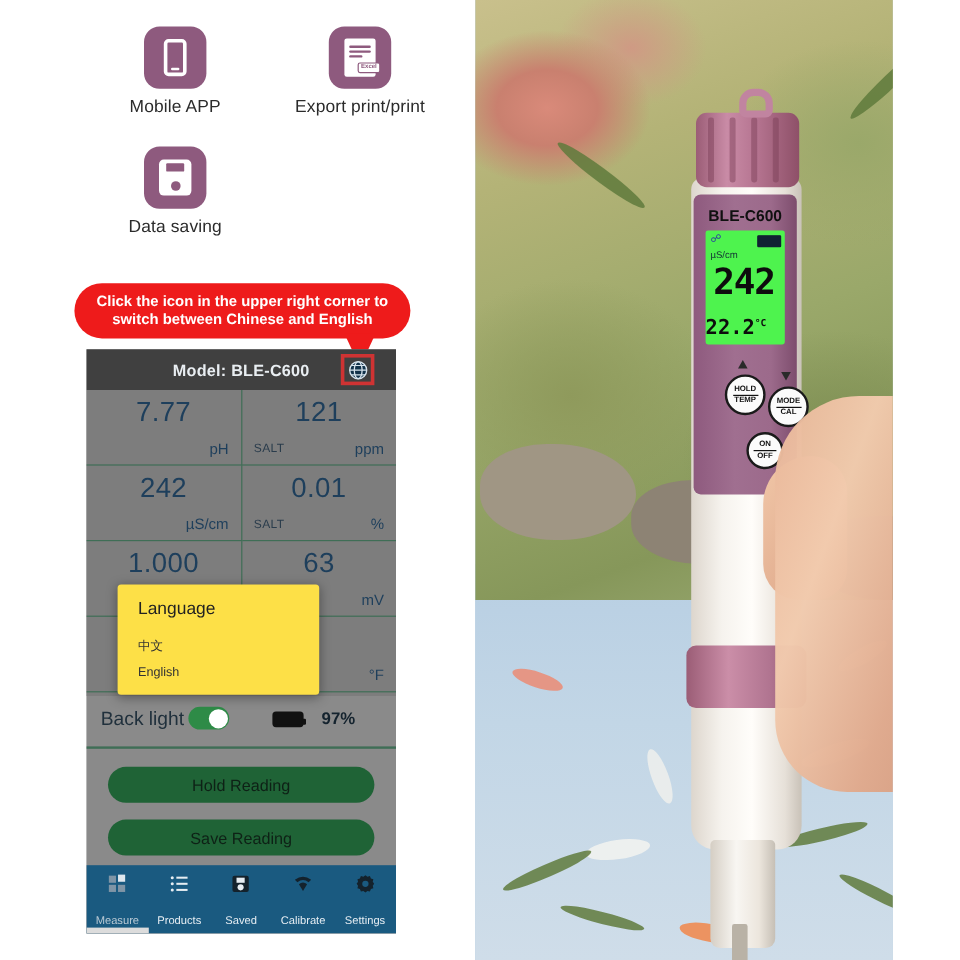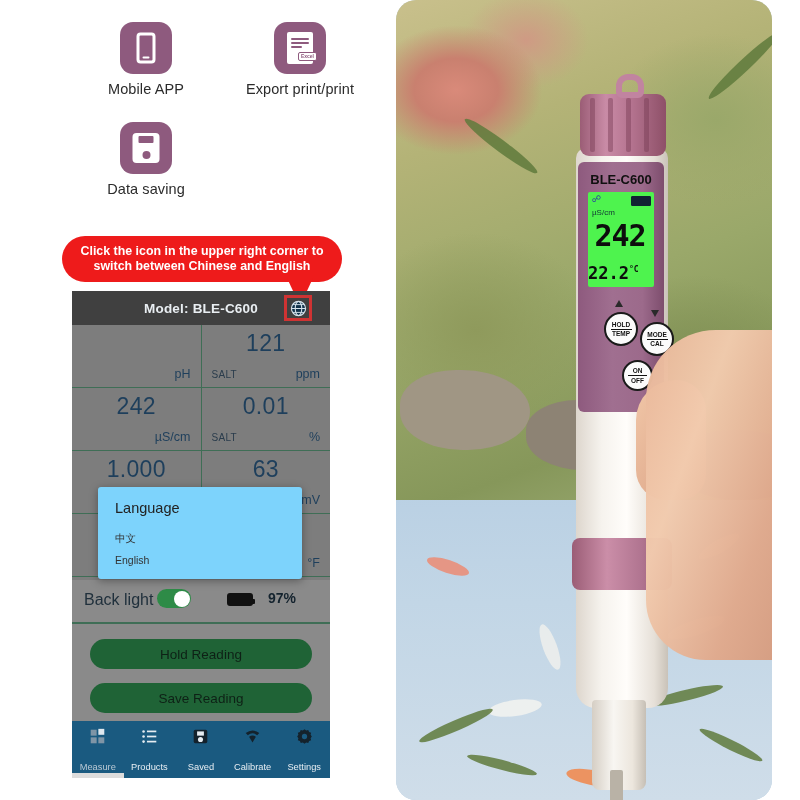--- a/index.html
+++ b/index.html
@@ -107,29 +107,29 @@
 
   
   #bottom-nav{position:absolute;left:0;top:430px;width:258px;height:57px;background:#1a5a80;display:flex;}
   .nav-item{flex:1;position:relative;display:flex;flex-direction:column;align-items:center;justify-content:center;gap:17px;}
   .nav-ic{width:17px;height:17px;display:block;}
   .nav-label{font-size:9.3px;color:#e6edf2;}
   .nav-item.active .nav-label{color:#b9c9d4;}
   #nav-underline{position:absolute;left:0;bottom:0;width:51.6px;height:5px;background:#dcdcdc;}
 
   
-  #lang-dialog{position:absolute;left:26px;top:196px;width:204px;height:92px;background:#7dd3fc;
+  #lang-dialog{position:absolute;left:26px;top:196px;width:168px;height:92px;background:#fde047;
     border-radius:3px;box-shadow:0 2px 9px rgba(0,0,0,.35);}
   #lang-title{position:absolute;left:17px;top:13px;font-size:14.5px;color:#222;}
   .lang-opt{position:absolute;left:17px;font-size:10.5px;color:#333;}
   #lang-opt-0{top:45px;}
   #lang-opt-1{top:67px;text-align:right;}
 
   
-  #photo{position:absolute;left:396px;top:0;width:376px;height:800px;overflow:hidden;background:#b9cfe0;border-radius:20px;}
+  #photo{position:absolute;left:396px;top:0;width:348px;height:800px;overflow:hidden;background:#b9cfe0;}
   #sky-water{position:absolute;left:0;top:470px;width:404px;height:330px;
     background:linear-gradient(180deg,#b8cfe3 0%,#c2d6e6 40%,#cfdde9 100%);}
   #foliage{position:absolute;left:0;top:0;width:404px;height:500px;
     background:
       radial-gradient(ellipse 120px 90px at 60px 90px,#d98a7a 0%,#c9806f 35%,rgba(180,140,110,0) 72%),
       radial-gradient(ellipse 90px 70px at 130px 40px,#cf9a84 0%,rgba(190,150,120,0) 70%),
       radial-gradient(ellipse 150px 120px at 320px 120px,#9aa86a 0%,rgba(150,160,100,0) 72%),
       radial-gradient(ellipse 160px 130px at 80px 330px,#8f9a5c 0%,rgba(140,155,90,0) 75%),
       radial-gradient(ellipse 170px 140px at 300px 380px,#7d8d52 0%,rgba(120,140,80,0) 75%),
       linear-gradient(160deg,#c9c08c 0%,#b4b377 25%,#9aa86a 55%,#86975a 80%,#9fae78 100%);
@@ -238,20 +238,21 @@
             <line x1="4" y1="6.5" x2="20" y2="6.5" stroke="#d6e3ec" stroke-width="1.3"></line>
             <line x1="4" y1="17.5" x2="20" y2="17.5" stroke="#d6e3ec" stroke-width="1.3"></line>
           </svg>
         </div>
       </div>
 
       <div id="grid">
 
         <div class="grow">
           <div class="gcell left">
+            <div class="gval">7.77</div>
             <div class="gpre"></div>
             <div class="gunit">pH</div>
           </div>
           <div class="gcell">
             <div class="gval">121</div>
             <div class="gpre">SALT</div>
             <div class="gunit">ppm</div>
           </div>
         </div>
 

